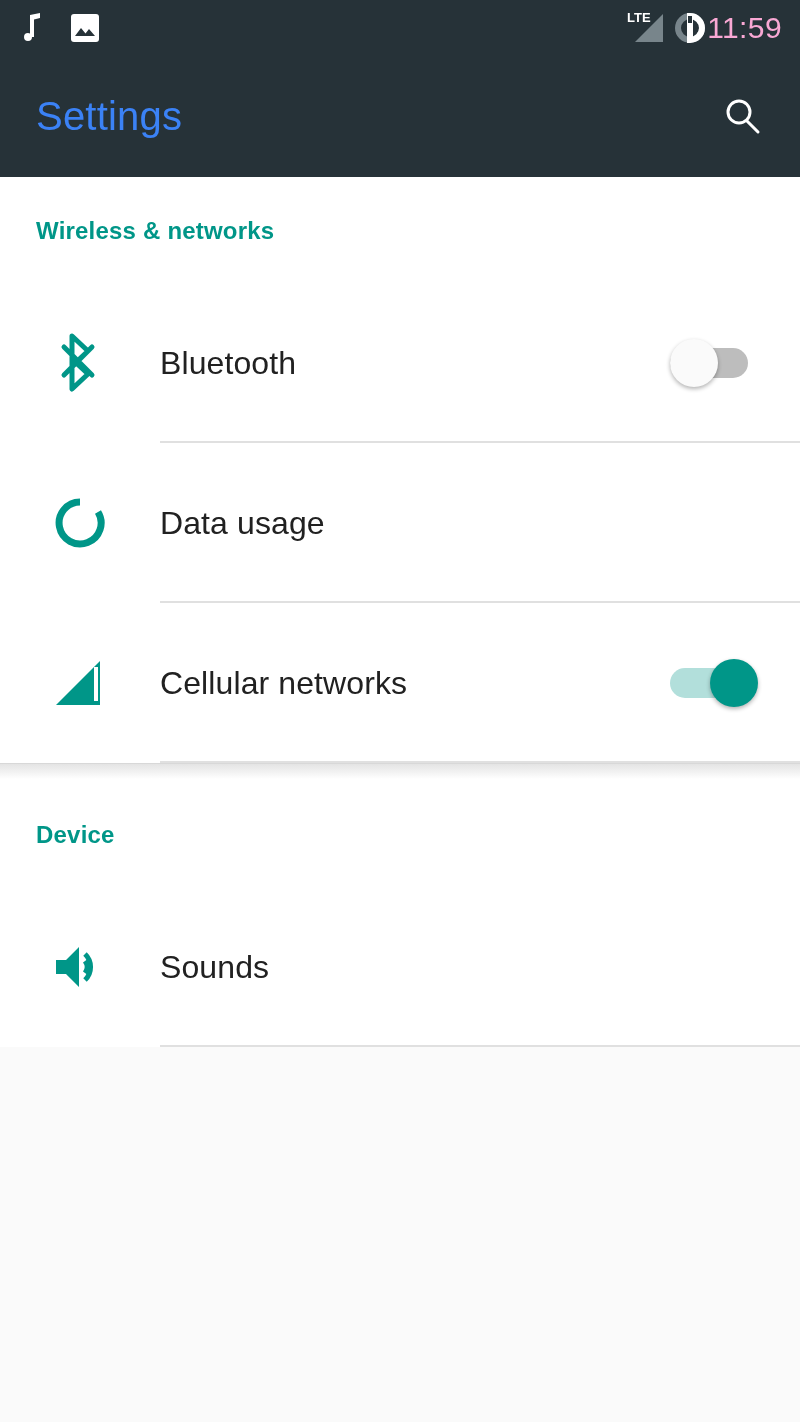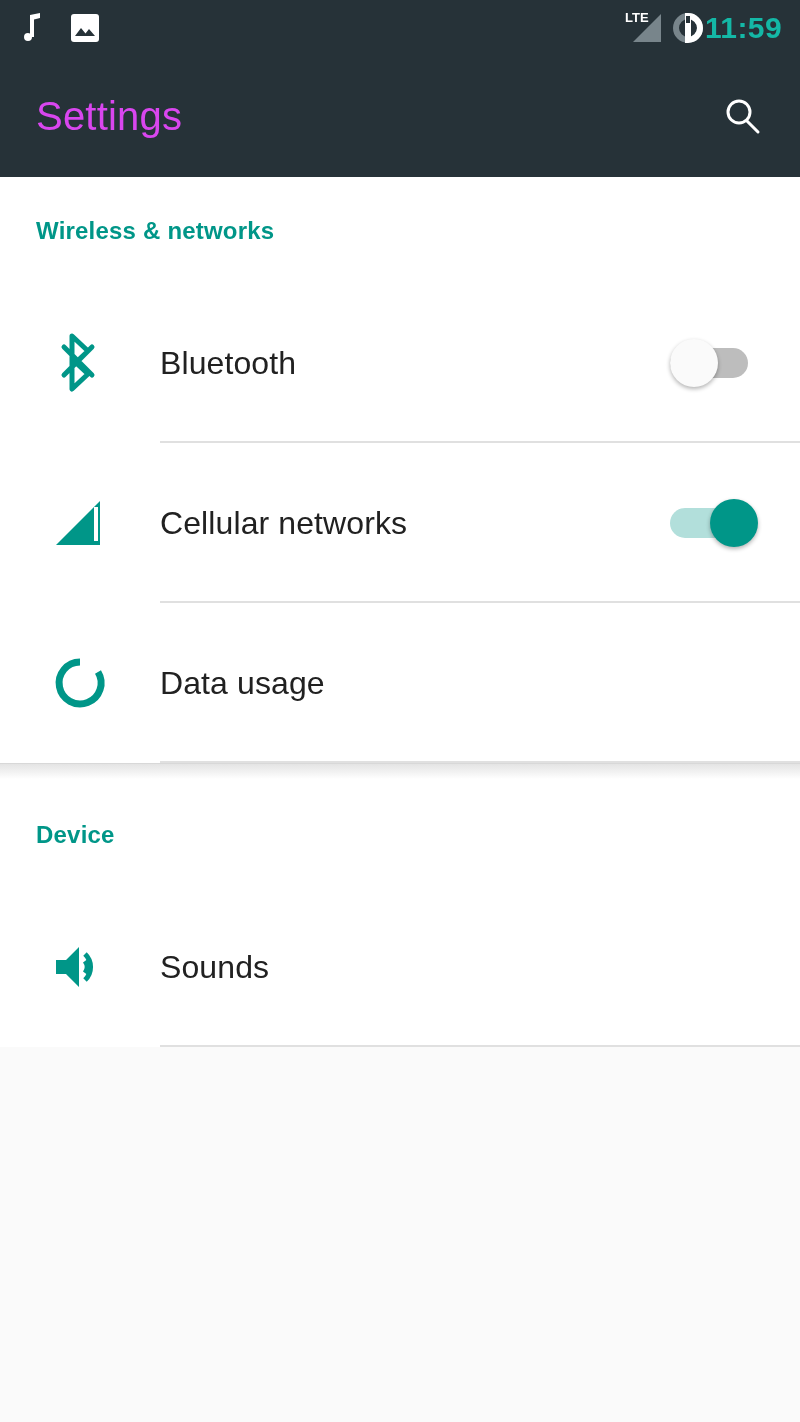--- a/index.html
+++ b/index.html
@@ -13,28 +13,28 @@
   .screen { position:relative; width:800px; height:1422px; background:#fafafa; }
 
   
   .status-bar{
     height:55px; background:#263238;
     display:flex; align-items:center; padding:0 18px 0 22px;
   }
   .status-left{ display:flex; align-items:center; gap:22px; }
   .status-right{ margin-left:auto; display:flex; align-items:center; }
   .sb-icon{ display:flex; align-items:center; justify-content:center; }
-  .clock{ color:#14b8a6; font-size:30px; letter-spacing:.4px; font-weight:700; }
+  .clock{ color:#f9a8d4; font-size:30px; letter-spacing:.4px; font-weight:400; }
 
   
   .app-bar{
     height:122px; background:#263238;
     display:flex; align-items:center; padding:0 30px 0 36px;
   }
-  .app-title{ color:#d946ef; font-size:40px; font-weight:400; letter-spacing:.2px; }
+  .app-title{ color:#3b82f6; font-size:40px; font-weight:400; letter-spacing:.2px; }
   .app-actions{ margin-left:auto; display:flex; align-items:center; }
   .search-btn{ width:56px; height:56px; display:flex; align-items:center; justify-content:center; cursor:pointer; }
 
   
   .content{ background:#0f766e; }
   .section{ background:#ffffff; }
   .section-header{
     color:#009688; font-size:24px; font-weight:bold;
     padding-left:36px; letter-spacing:.2px;
   }
@@ -148,46 +148,46 @@
           <span class="switch off">
             <span class="track"></span>
             <span class="knob"></span>
           </span>
         </div>
         <span class="divider"></span>
       </div>
 
       <div class="row">
         <div class="row-icon">
+          <svg width="54" height="54" viewBox="0 0 54 54">
+            <path d="M27 6a21 21 0 1 0 18 10" fill="none" stroke="#009688" stroke-width="7" stroke-linecap="butt"></path>
+          </svg>
+        </div>
+        <div class="row-label">Data usage</div>
+        <div class="row-control"></div>
+        <span class="divider"></span>
+      </div>
+
+      <div class="row">
+        <div class="row-icon">
           <svg width="56" height="56" viewBox="0 0 56 56">
             <path d="M48 6v44H4z" fill="#009688"></path>
             <path d="M44 12v34" stroke="#ffffff" stroke-width="4"></path>
           </svg>
         </div>
         <div class="row-label">Cellular networks</div>
         <div class="row-control">
           <span class="switch on">
             <span class="track"></span>
             <span class="knob"></span>
           </span>
         </div>
         <span class="divider"></span>
       </div>
 
-      <div class="row">
-        <div class="row-icon">
-          <svg width="54" height="54" viewBox="0 0 54 54">
-            <path d="M27 6a21 21 0 1 0 18 10" fill="none" stroke="#009688" stroke-width="7" stroke-linecap="butt"></path>
-          </svg>
-        </div>
-        <div class="row-label">Data usage</div>
-        <div class="row-control"></div>
-        <span class="divider"></span>
-      </div>
-
     </div>
 
     <div class="section-gap"></div>
 
     <div class="section sec-device">
       <div class="section-header">Device</div>
 
       <div class="row">
         <div class="row-icon">
           <svg width="56" height="52" viewBox="0 0 56 52">

